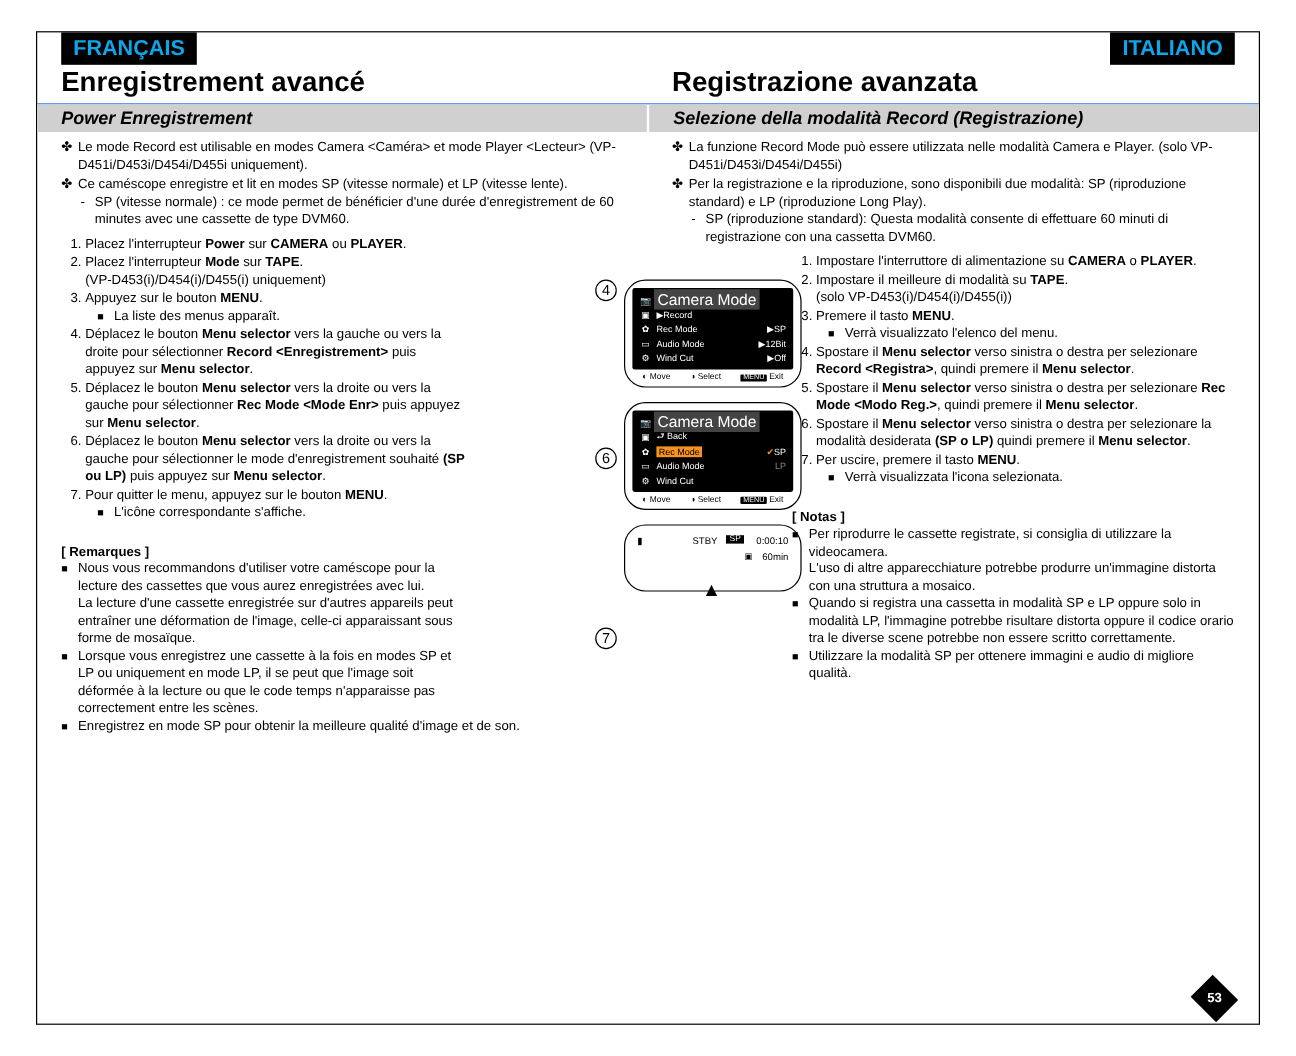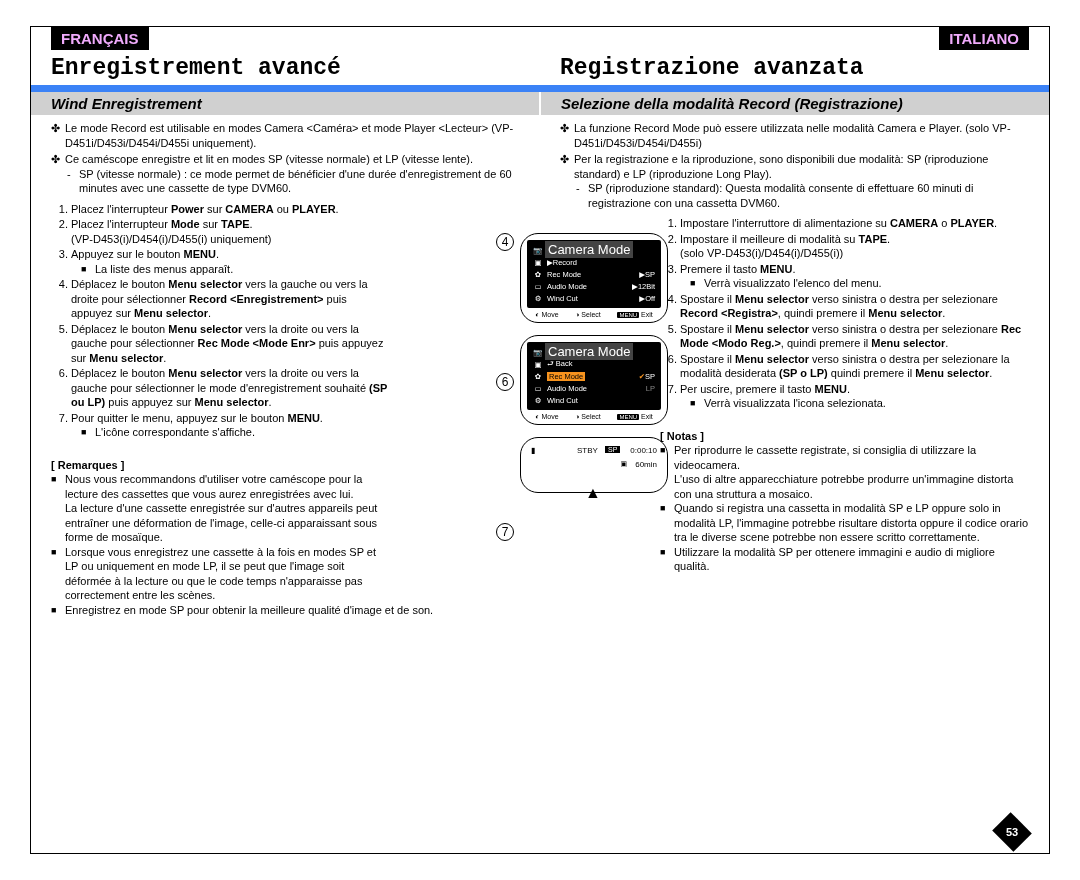--- a/index.html
+++ b/index.html
@@ -1,22 +1,22 @@
 <!DOCTYPE html>
 <html><head>
 <meta charset="utf-8">
 <style>
   * { box-sizing: border-box; margin: 0; padding: 0; }
   body { font-family: Arial, Helvetica, sans-serif; background: #fff; width: 1080px; height: 880px; position: relative; }
   .page { border: 1px solid #000; margin: 26px 30px; padding: 0; height: 828px; position: relative; }
   .lang-tabs { position: absolute; top: 0; left: 0; right: 0; height: 22px; }
-  .lang-tab { background: #000; color: #f0abfc; font-weight: bold; font-size: 15px; padding: 3px 10px; display: inline-block; }
+  .lang-tab { background: #000; color: #0ea5e9; font-weight: bold; font-size: 18px; padding: 3px 10px; display: inline-block; }
   .lang-left { position: absolute; left: 20px; top: 0; }
   .lang-right { position: absolute; right: 20px; top: 0; }
-  .title-row { display: flex; border-bottom: 7px solid #3b82f6; margin-top: 22px; font-family: Liberation Mono, monospace; }
+  .title-row { display: flex; border-bottom: 1px solid #3b82f6; margin-top: 22px; }
   .title-cell { flex: 1; padding: 6px 20px 4px; }
   .title-cell h1 { font-size: 23px; font-weight: bold; font-style: normal; }
   .subtitle-row { display: flex; }
   .subtitle-cell { flex: 1; background: #d0d0d0; padding: 3px 20px; font-style: italic; font-weight: bold; font-size: 15px; }
   .subtitle-cell + .subtitle-cell { margin-left: 2px; }
   .body-row { display: flex; padding: 6px 0 0 0; font-size: 11px; line-height: 1.32; }
   .col { flex: 1; padding: 0 20px; position: relative; }
   .bullet-list { list-style: none; padding: 0; }
   .bullet-list li { position: relative; padding-left: 14px; margin-bottom: 2px; }
   .bullet-list li::before { content: "✤"; position: absolute; left: 0; top: 0; }
@@ -65,21 +65,21 @@
   <div class="title-row">
     <div class="title-cell">
         <h1>Enregistrement avancé</h1>
       </div>
     <div class="title-cell">
         <h1>Registrazione avanzata</h1>
       </div>
   </div>
 
   <div class="subtitle-row">
-    <div class="subtitle-cell">Wind Enregistrement</div>
+    <div class="subtitle-cell">Power Enregistrement</div>
     <div class="subtitle-cell">Selezione della modalità Record (Registrazione)</div>
   </div>
 
   <div class="body-row">
 
     <div class="col">
       <ul class="bullet-list">
         <li>Le mode Record est utilisable en modes Camera &lt;Caméra&gt; et mode Player &lt;Lecteur&gt; (VP-D451i/D453i/D454i/D455i uniquement).</li>
         <li>
           <span>Ce caméscope enregistre et lit en modes SP (vitesse normale) et LP (vitesse lente).</span>

